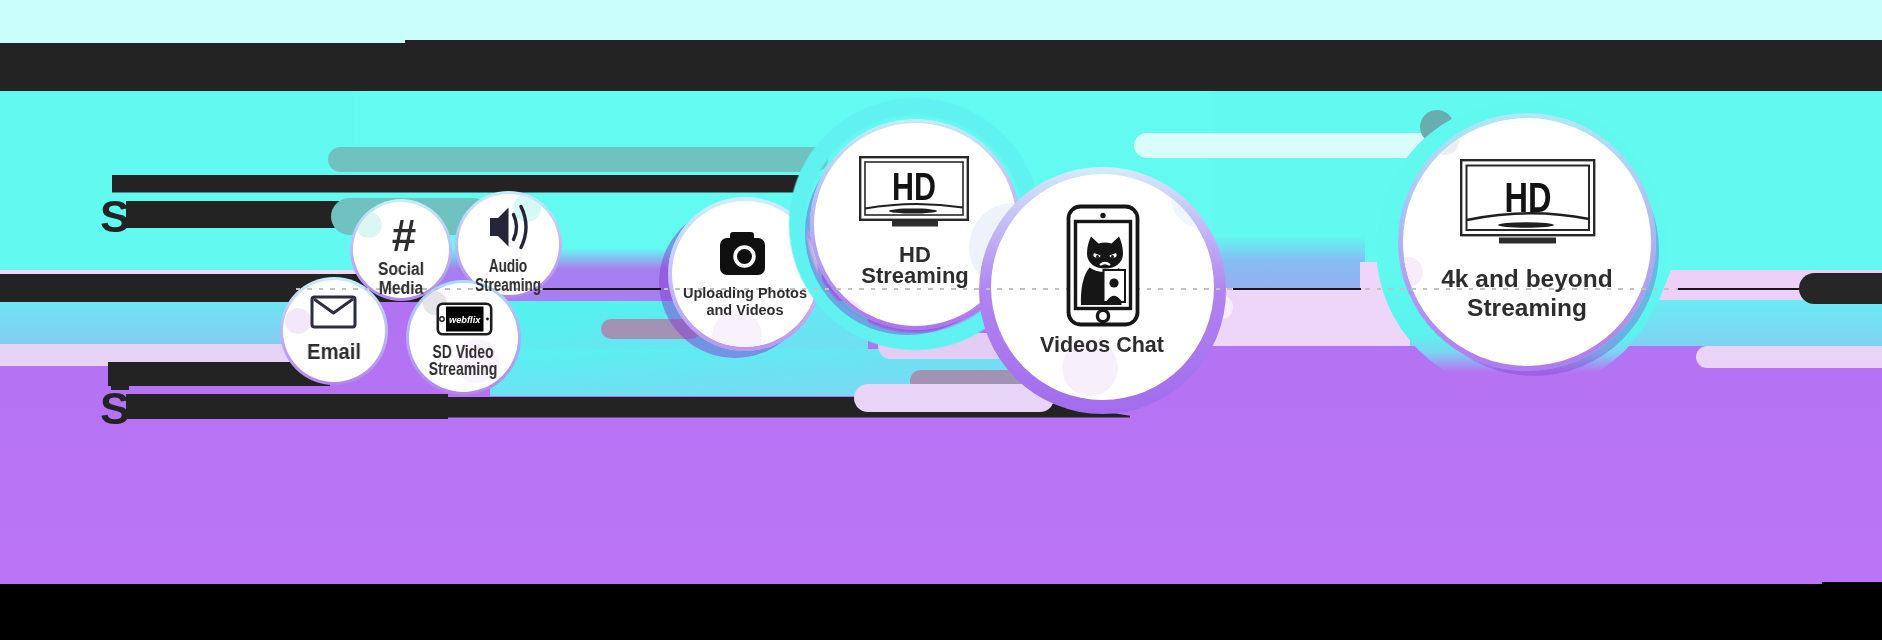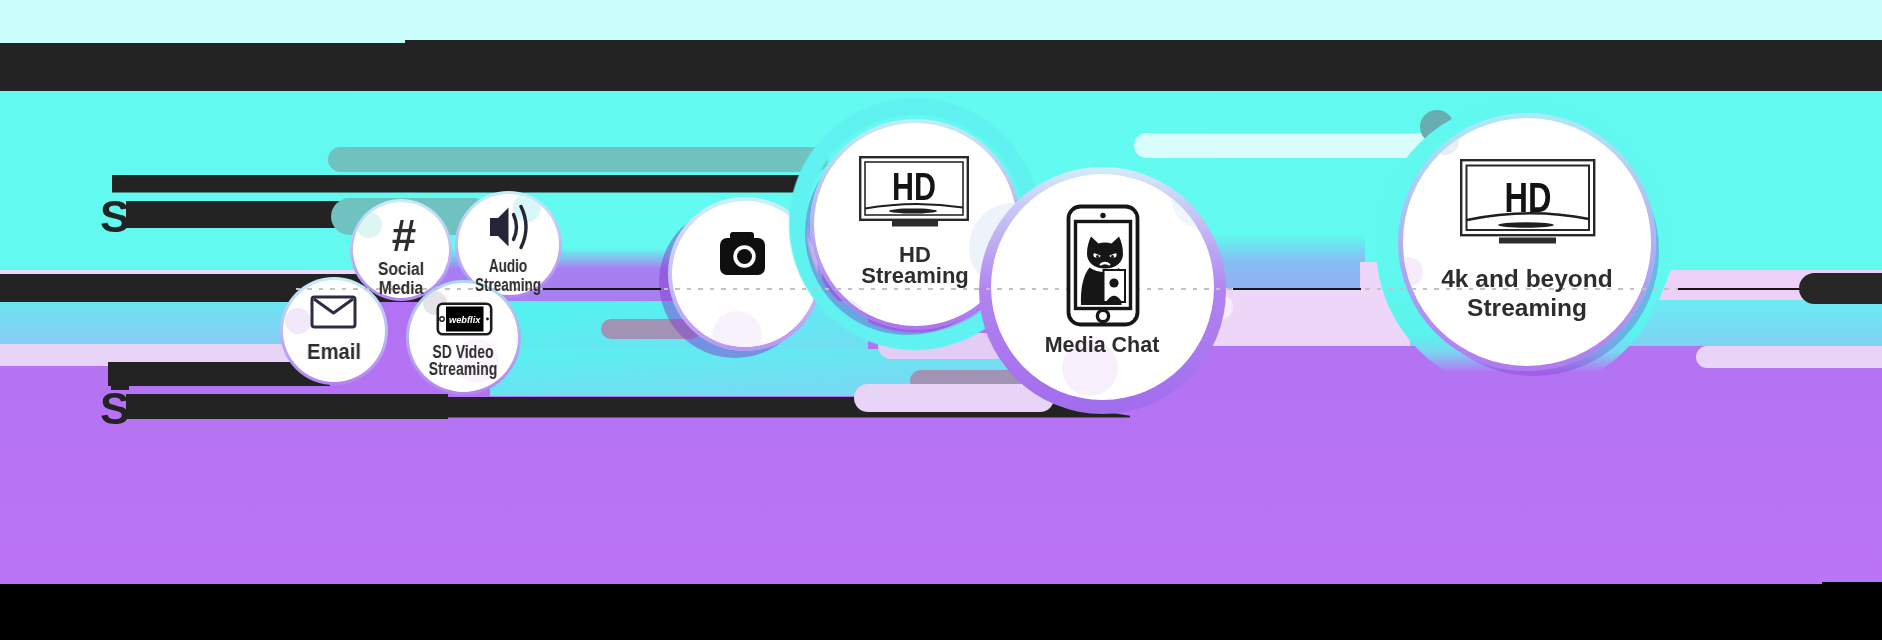--- a/index.html
+++ b/index.html
@@ -128,22 +128,23 @@
 
   <div class="abs" style="left:543px;top:287.5px;width:118px;height:2.2px;background:#161616;z-index:5;"></div>
   <div class="abs" style="left:1233px;top:287.5px;width:128px;height:2.8px;background:#161616;z-index:5;"></div>
   <div class="abs" style="left:1678px;top:287.5px;width:130px;height:2.6px;background:#161616;z-index:5;"></div>
   <div class="abs" style="left:1799px;top:273px;width:83px;height:31px;border-radius:16px 0 0 16px;background:#262626;z-index:5;"></div>
 
   <div class="lbl" style="left:301px;top:260px;width:200px;font-size:18px;line-height:19px;transform:scaleX(0.87);">Social<br>Media</div>
   <div class="lbl" style="left:408px;top:256.5px;width:200px;font-size:18px;line-height:19px;transform:scaleX(0.75);">Audio<br>Streaming</div>
   <div class="lbl" style="left:233.5px;top:341px;width:200px;font-size:21.5px;line-height:22px;transform:scaleX(0.94);">Email</div>
   <div class="lbl" style="left:363px;top:344px;width:200px;font-size:18px;line-height:16.5px;transform:scaleX(0.78);">SD Video<br>Streaming</div>
+  <div class="lbl" style="left:645px;top:284.5px;width:200px;font-size:14.5px;line-height:16.5px;">Uploading Photos<br>and Videos</div>
   <div class="lbl" style="left:815px;top:244px;width:200px;font-size:22px;line-height:21px;">HD<br>Streaming</div>
-  <div class="lbl" style="left:1002px;top:334px;width:200px;font-size:21.5px;line-height:22px;">Media Chat</div>
+  <div class="lbl" style="left:1002px;top:334px;width:200px;font-size:21.5px;line-height:22px;">Videos Chat</div>
   <div class="lbl" style="left:1407px;top:264.5px;width:240px;font-size:24.5px;line-height:28.5px;">4k and beyond<br>Streaming</div>
 
   <div class="lbl" style="left:304px;top:210.5px;width:200px;font-size:44px;">#</div>
 
   <svg class="abs" style="left:310px;top:295px;z-index:6;" width="48" height="35" viewBox="0 0 48 35">
     <rect x="2" y="2" width="43" height="30" rx="2.5" fill="none" stroke="#2a2a40" stroke-width="3"></rect>
     <path d="M4 4 L23.5 18 L43 4" fill="none" stroke="#2a2a40" stroke-width="3" stroke-linejoin="round"></path>
   </svg>
 
   <svg class="abs" style="left:489px;top:203px;z-index:6;" width="42" height="48" viewBox="0 0 42 48">

